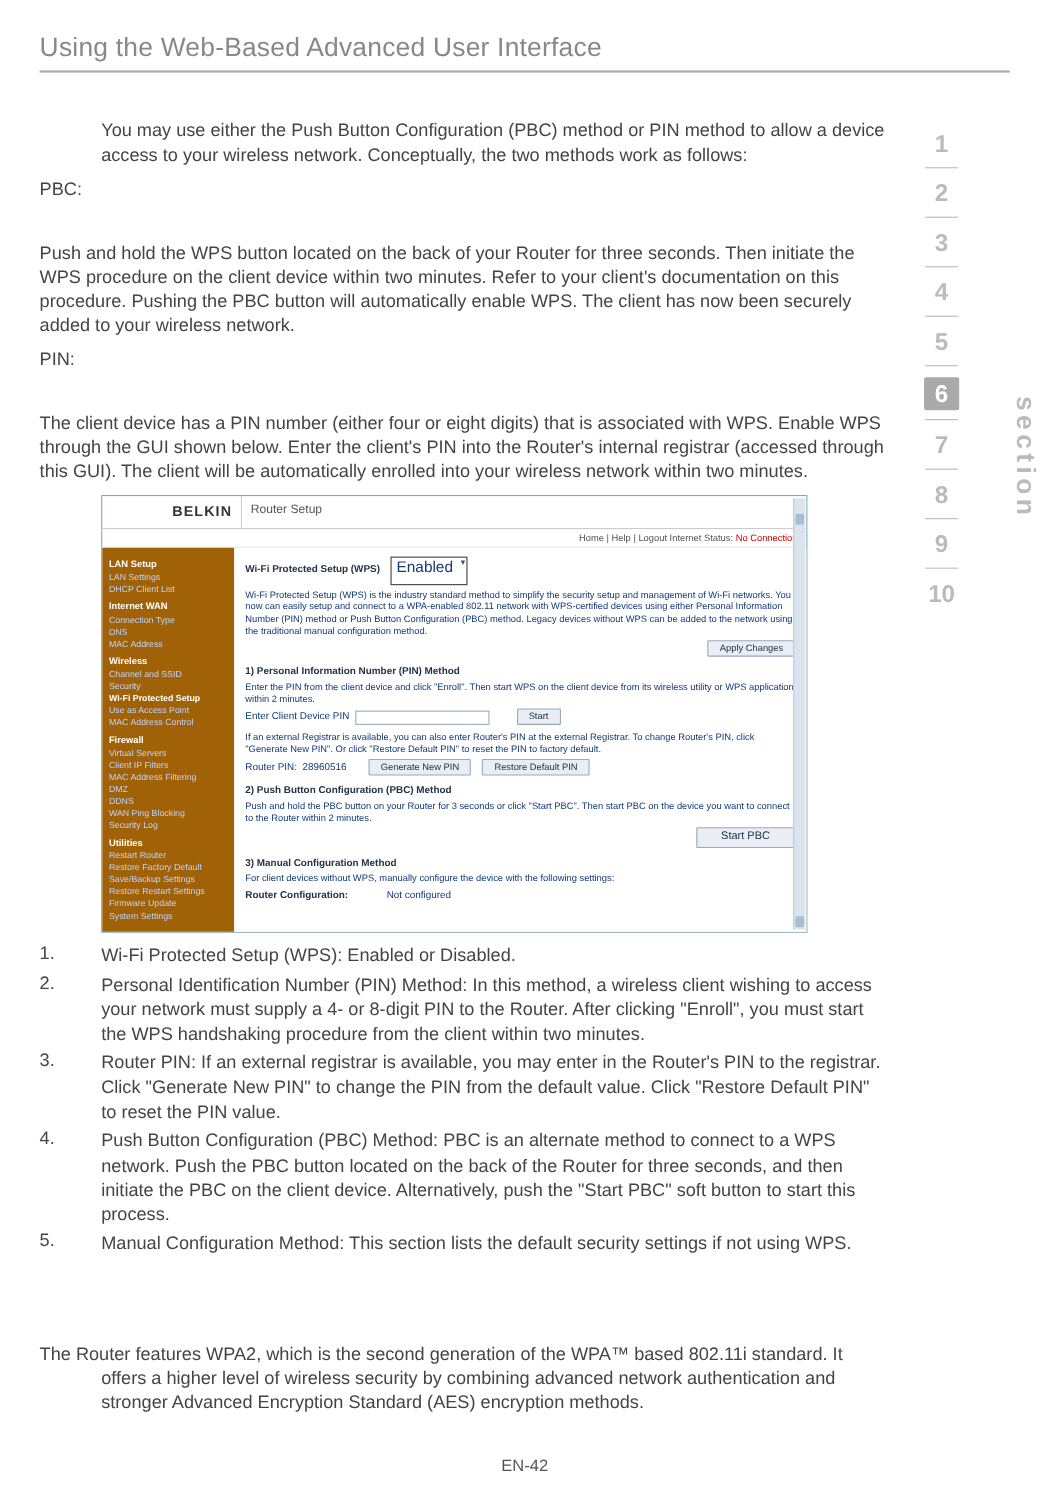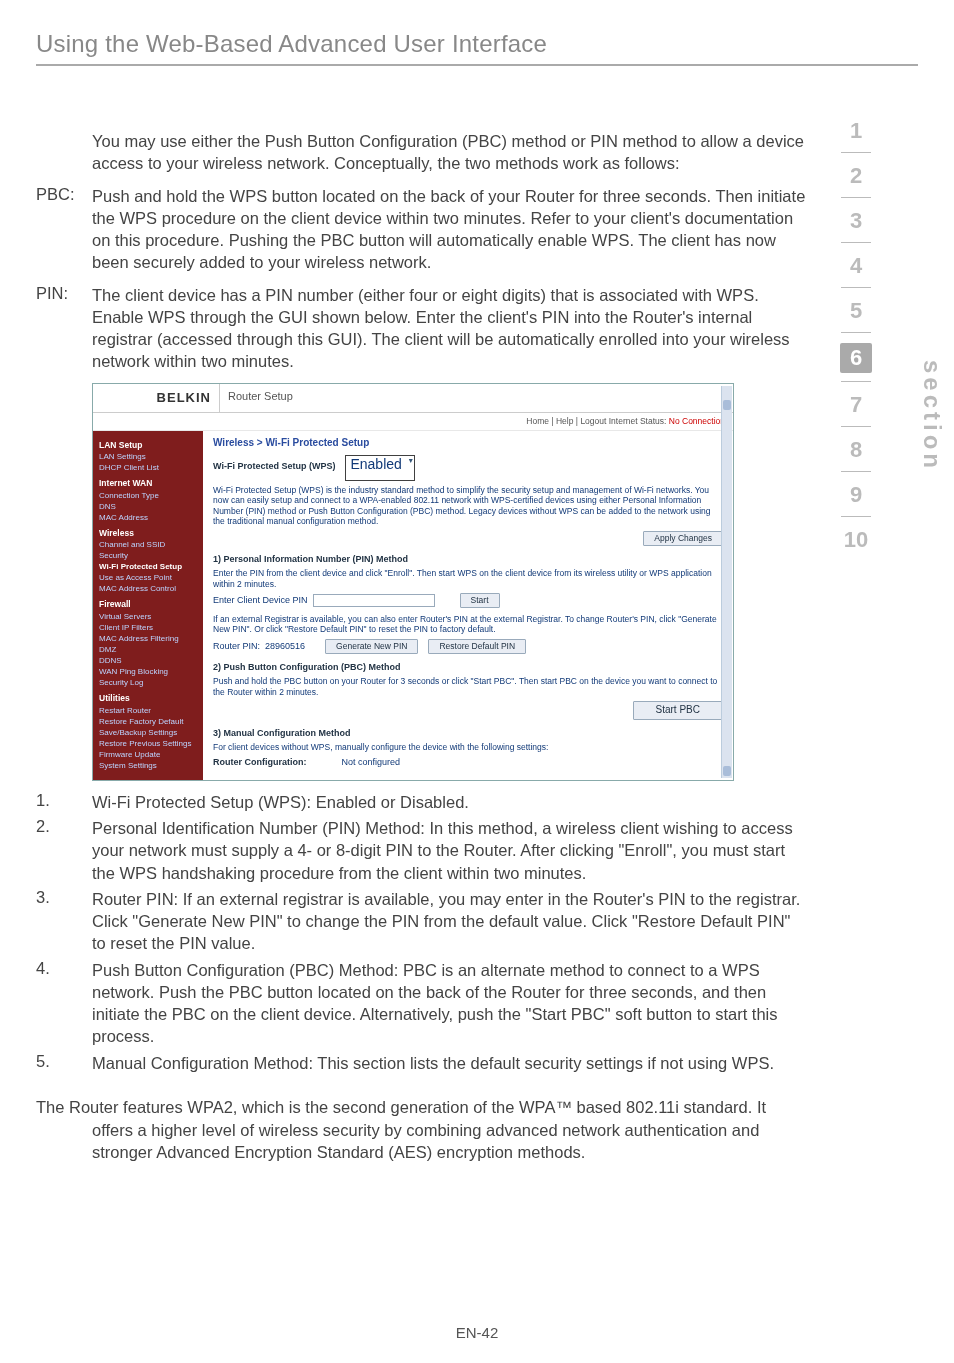--- a/index.html
+++ b/index.html
@@ -3,22 +3,22 @@
 <meta charset="utf-8">
 <style>
   html, body { margin: 0; padding: 0; background: #fff; font-family: Arial, Helvetica, sans-serif; color: #333; }
   .page { width: 954px; height: 1363px; position: relative; box-sizing: border-box; padding: 30px 36px 20px 36px; }
   .title { font-size: 24px; color: #888; font-weight: 400; margin: 0 0 6px 0; letter-spacing: 0.2px; }
   .title-rule { border: none; border-top: 2px solid #aaa; margin: 0 0 42px 0; }
   .body-area { display: flex; }
   .content { width: 780px; padding-right: 10px; box-sizing: border-box; }
   .side { width: 80px; display: flex; flex-direction: column; align-items: center; padding-top: 4px; }
   .p { font-size: 16.5px; line-height: 1.35; color: #444; margin: 0; }
-  .intro { margin-left: 56px; margin-bottom: 10px; margin-top: 22px; }
-  .hang { display: flex; margin-bottom: 10px; }
+  .intro { margin-left: 56px; margin-bottom: 10px; }
+  .hang { display: flex; margin-bottom: 10px; flex-direction: column; }
   .hang-label { width: 56px; flex: 0 0 56px; font-size: 16.5px; color: #444; }
   .hang-body { flex: 1; }
   .num-list { padding: 0; margin: 6px 0 0 0; }
   .num-item { display: flex; margin-bottom: 4px; }
   .num-label { width: 56px; flex: 0 0 56px; font-size: 16.5px; color: #444; }
   .num-body { flex: 1; }
   .footer { position: absolute; bottom: 22px; left: 0; right: 0; text-align: center; font-size: 15px; color: #555; }
 
   
   .sec-num { font-size: 22px; color: #bbb; font-weight: 600; margin: 6px 0 4px 0; }
@@ -27,21 +27,21 @@
   .section-label { writing-mode: vertical-rl; text-orientation: mixed; font-size: 24px; color: #bbb; letter-spacing: 4px; margin-top: -50px; margin-left: 40px; position: absolute; right: 8px; top: 410px; font-weight:600;}
 
   
   .shot { width: 640px; margin: 8px 0 10px 56px; border: 1px solid #8aa; font-size: 9px; line-height: 1.25; position: relative; }
   .shot-head { display: flex; border-bottom: 1px solid #ccc; }
   .shot-logo { width: 110px; padding: 6px 8px; font-weight: bold; font-size: 13px; letter-spacing: 1px; color: #333; border-right: 1px solid #ccc; text-align: right; }
   .shot-title { flex:1; padding: 6px 8px; font-size: 11px; color: #555; }
   .shot-topbar { text-align: right; padding: 3px 8px; font-size: 8.5px; color: #555; border-bottom:1px solid #e8e8e8;}
   .shot-topbar .noconn { color: #c00; }
   .shot-body { display: flex; }
-  .shot-nav { width: 110px; background: #7f1d1d; color: #cfe0ff; padding: 4px 6px 8px 6px; box-sizing: border-box; }
+  .shot-nav { width: 120px; background: #a16207; color: #cfe0ff; padding: 4px 6px 8px 6px; box-sizing: border-box; }
   .shot-nav .grp { color: #fff; font-weight: bold; margin: 5px 0 2px 0; font-size: 8.5px; }
   .shot-nav .it { color: #bcd4ff; font-size: 8px; margin: 1px 0; }
   .shot-nav .it.hl { color: #fff; font-weight: bold; }
   .shot-main { flex:1; padding: 4px 10px 8px 10px; color: #123a78; background:#fff; }
   .shot-crumb { color: #2a4c9f; font-weight: bold; font-size: 10px; margin: 2px 0 6px 0; }
   .shot-row { margin: 4px 0; color:#123a78; }
   .shot-row b { color: #234; }
   .shot-btn { display: inline-block; background: #e9edf4; border: 1px solid #9ab; color: #234; padding: 1px 10px; font-size: 8.5px; border-radius: 1px; }
   .shot-select { display:inline-block; border:1px solid #404040; background:#fff; padding:0 12px 6px 4px; position:relative; font-size:14px;}
   .shot-select::after{content:"▾"; position:absolute; right:1px; top:0; font-size:8px; color:#357;}
@@ -109,26 +109,25 @@
             <div class="it">Client IP Filters</div>
             <div class="it">MAC Address Filtering</div>
             <div class="it">DMZ</div>
             <div class="it">DDNS</div>
             <div class="it">WAN Ping Blocking</div>
             <div class="it">Security Log</div>
             <div class="grp">Utilities</div>
             <div class="it">Restart Router</div>
             <div class="it">Restore Factory Default</div>
             <div class="it">Save/Backup Settings</div>
-            <div class="it">Restore Previous Settings</div>
+            <div class="it">Restore Restart Settings</div>
             <div class="it">Firmware Update</div>
             <div class="it">System Settings</div>
           </div>
           <div class="shot-main">
-            <div class="shot-crumb">Wireless &gt; Wi-Fi Protected Setup</div>
             <div class="shot-row">
               <b>Wi-Fi Protected Setup (WPS)</b>
               &nbsp;&nbsp;
               <span class="shot-select">Enabled</span>
             </div>
             <div class="shot-desc">Wi-Fi Protected Setup (WPS) is the industry standard method to simplify the security setup and management of Wi-Fi networks. You now can easily setup and connect to a WPA-enabled 802.11 network with WPS-certified devices using either Personal Information Number (PIN) method or Push Button Configuration (PBC) method. Legacy devices without WPS can be added to the network using the traditional manual configuration method.</div>
             <div class="shot-row right">
               <span class="shot-btn">Apply Changes</span>
             </div>
 

